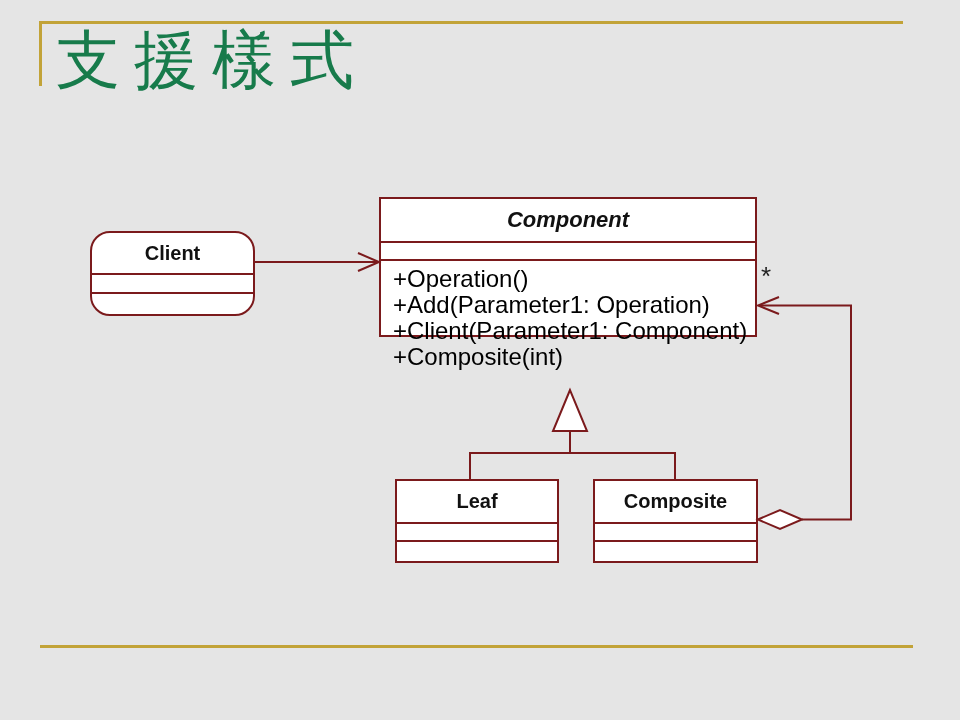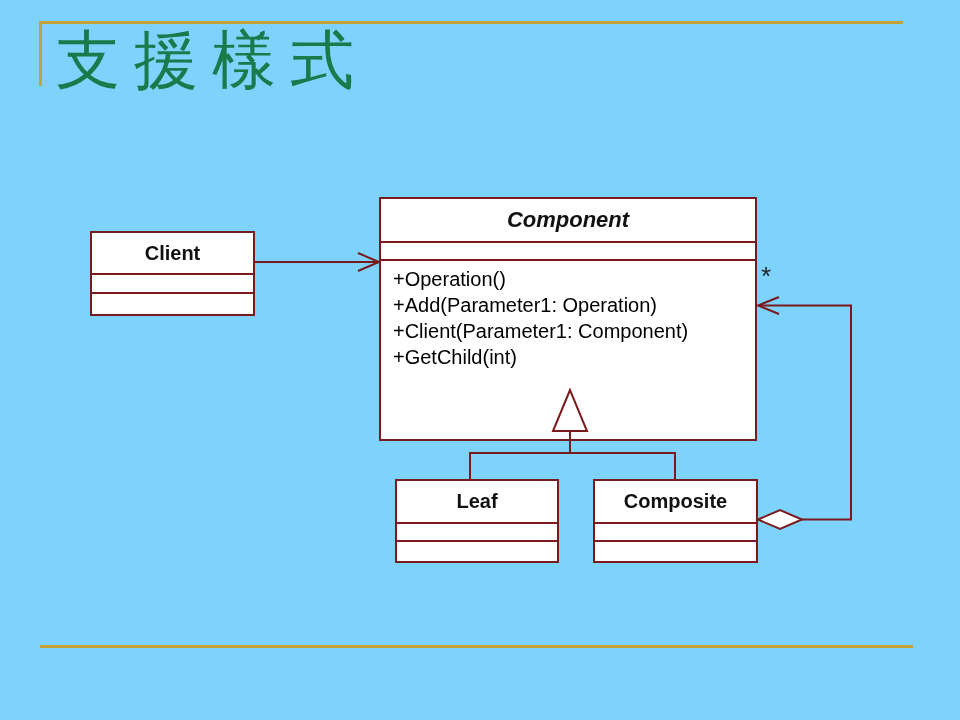--- a/index.html
+++ b/index.html
@@ -1,19 +1,19 @@
 <!DOCTYPE html>
 <html><head>
 <meta charset="utf-8">
 <style>
   html,body{margin:0;padding:0;background:#ffffff;}
   .slide{
     position:relative;
     width:960px;height:720px;
-    background:#7dd3fc;
+    background:#e5e5e5;
     overflow:hidden;
     font-family:"Liberation Sans","DejaVu Sans",sans-serif;
   }
   
   .accent-top{position:absolute;left:40px;top:21px;width:863px;height:3px;background:#c2a338;}
   .accent-left{position:absolute;left:39px;top:21px;width:3px;height:65px;background:#c2a338;}
   .accent-bottom{position:absolute;left:40px;top:645px;width:873px;height:3px;background:#c2a338;}
   .slide-title{
     position:absolute;left:56px;top:26px;margin:0;
     font-family:"Liberation Serif","DejaVu Serif",serif;
@@ -25,30 +25,30 @@
     position:absolute;box-sizing:border-box;
     border:2px solid #7b1a1c;background:#ffffff;
     color:#111111;
   }
   .uml-class .compartment{box-sizing:border-box;}
   .uml-class .name{
     display:flex;align-items:center;justify-content:center;
     font-weight:bold;font-size:20px;
   }
   .uml-class .row{border-top:2px solid #7b1a1c;}
-  .class-client{left:90px;top:231px;width:165px;height:85px;}
+  .class-client{left:90px;top:231px;width:165px;height:85px;border-radius:20px;}
   .class-client .name{height:40px;}
   .class-client .attrs{height:19px;}
   .class-client .ops{height:22px;}
-  .class-component{left:379px;top:197px;width:378px;height:244px;}
+  .class-component{left:379px;top:197px;width:378px;height:140px;}
   .class-component .name{height:42px;font-size:22px;font-style:italic;}
   .class-component .attrs{height:18px;}
   .class-component .ops{height:128px;padding:5px 4px 0 12px;}
   .class-component .method{
-    font-size:20px;line-height:26px;white-space:nowrap;color:#000000;
+    font-size:24px;line-height:26px;white-space:nowrap;color:#000000;
   }
   .class-leaf{left:395px;top:479px;width:164px;height:84px;}
   .class-leaf .name{height:41px;}
   .class-leaf .attrs{height:18px;}
   .class-leaf .ops{height:21px;}
   .class-composite{left:593px;top:479px;width:165px;height:84px;}
   .class-composite .name{height:41px;}
   .class-composite .attrs{height:18px;}
   .class-composite .ops{height:21px;}
   
@@ -75,21 +75,21 @@
     <div class="compartment row ops"></div>
   </div>
 
   <div class="uml-class class-component">
     <div class="compartment name">Component</div>
     <div class="compartment row attrs"></div>
     <div class="compartment row ops">
       <div class="method">+Operation()</div>
       <div class="method">+Add(Parameter1: Operation)</div>
       <div class="method">+Client(Parameter1: Component)</div>
-      <div class="method">+GetChild(int)</div>
+      <div class="method">+Composite(int)</div>
     </div>
   </div>
 
   <div class="uml-class class-composite">
     <div class="compartment name">Composite</div>
     <div class="compartment row attrs"></div>
     <div class="compartment row ops"></div>
   </div>
 
   <div class="uml-class class-leaf">

